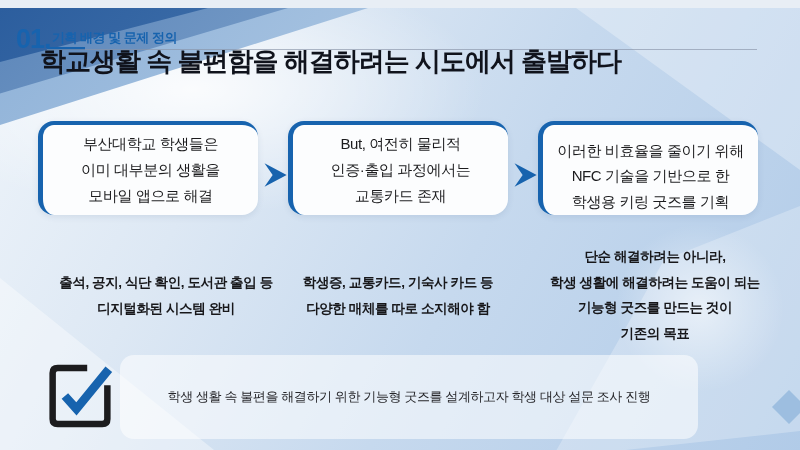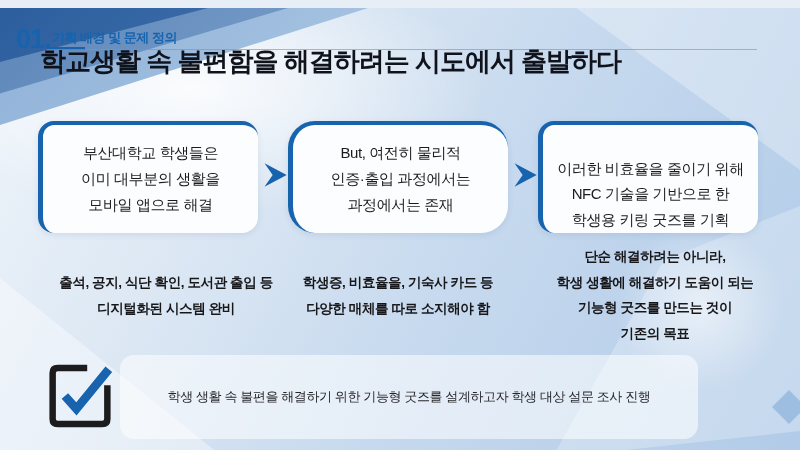--- a/index.html
+++ b/index.html
@@ -24,25 +24,25 @@
   .bg-diamond{left:777px;top:387px;width:24px;height:24px;background:#8fb4db;opacity:.75;transform:rotate(45deg);}
   
   .header-num{left:16px;top:16px;font-size:27px;font-weight:800;color:#1763ae;letter-spacing:-1px;}
   .header-label{left:52px;top:21px;font-size:13px;font-weight:700;color:#1763ae;letter-spacing:-0.5px;}
   .header-underline{left:47px;top:39px;width:38px;height:3px;background:#1763ae;}
   .header-rule{left:47px;top:41px;width:710px;height:1px;background:#8994a8;opacity:.65;}
   
   .page-title{left:40px;top:36px;width:740px;margin:0;font-size:26px;font-weight:800;
     color:#10131c;letter-spacing:-1px;}
   
-  .box{top:113px;width:220px;height:112px;box-sizing:border-box;background:#fcfdfe;
+  .box{top:113px;width:220px;height:94px;box-sizing:border-box;background:#fcfdfe;
     border-left:5px solid #1763ae;border-top:4px solid #1763ae;border-radius:16px;
     display:flex;align-items:center;justify-content:center;text-align:center;
     box-shadow:0 2px 6px rgba(40,70,110,.10);}
-  .box1{left:38px;} .box2{left:288px;border-radius:27px;} .box3{left:538px;align-items:flex-end;}
+  .box1{left:38px;} .box2{left:288px;} .box3{left:538px;align-items:flex-end;}
   .box-text{font-size:15px;line-height:1.72;color:#1c1c1e;font-weight:500;letter-spacing:-0.4px;}
   .arrow{top:152px;width:28px;height:30px;}
   .arrow1{left:261px;} .arrow2{left:511px;}
   
   .note{text-align:center;font-weight:700;color:#17171a;font-size:13.5px;line-height:1.9;letter-spacing:-0.4px;}
   .note1{left:46px;width:240px;top:262px;}
   .note2{left:278px;width:240px;top:262px;}
   .note3{left:525px;width:260px;top:236px;}
   
   .check-icon{left:44px;top:350px;width:72px;height:76px;}
@@ -83,47 +83,47 @@
   </div>
 
   <svg class="abs arrow arrow1" viewBox="0 0 24 24">
     <path d="M3 2 L22 12 L3 22 L10 12 Z" fill="#1763ae"></path>
   </svg>
 
   <div class="abs box box2">
     <div class="box-text">
       <div>But, 여전히 물리적</div>
       <div>인증·출입 과정에서는</div>
-      <div>과정에서는 존재</div>
+      <div>교통카드 존재</div>
     </div>
   </div>
 
   <svg class="abs arrow arrow2" viewBox="0 0 24 24">
     <path d="M3 2 L22 12 L3 22 L10 12 Z" fill="#1763ae"></path>
   </svg>
 
   <div class="abs box box3">
     <div class="box-text">
       <div>이러한 비효율을 줄이기 위해</div>
       <div>NFC 기술을 기반으로 한</div>
       <div>학생용 키링 굿즈를 기획</div>
     </div>
   </div>
 
   <div class="abs note note1">
     <div>출석, 공지, 식단 확인, 도서관 출입 등</div>
     <div>디지털화된 시스템 완비</div>
   </div>
   <div class="abs note note2">
-    <div>학생증, 비효율을, 기숙사 카드 등</div>
+    <div>학생증, 교통카드, 기숙사 카드 등</div>
     <div>다양한 매체를 따로 소지해야 함</div>
   </div>
   <div class="abs note note3">
     <div>단순 해결하려는 아니라,</div>
-    <div>학생 생활에 해결하기 도움이 되는</div>
+    <div>학생 생활에 해결하려는 도움이 되는</div>
     <div>기능형 굿즈를 만드는 것이</div>
     <div>기존의 목표</div>
   </div>
 
   <svg class="abs check-icon" viewBox="0 0 100 100">
     <path d="M60 11 H19 Q12 11 12 18 V82 Q12 89 19 89 H81 Q88 89 88 82 V35" fill="none" stroke="#1c1c1e" stroke-width="9" stroke-linejoin="round"></path>
     <path d="M29 50 L45 68 L90 13" fill="none" stroke="#1763ae" stroke-width="12" stroke-linejoin="miter"></path>
   </svg>
 
   <div class="abs footer-box">

